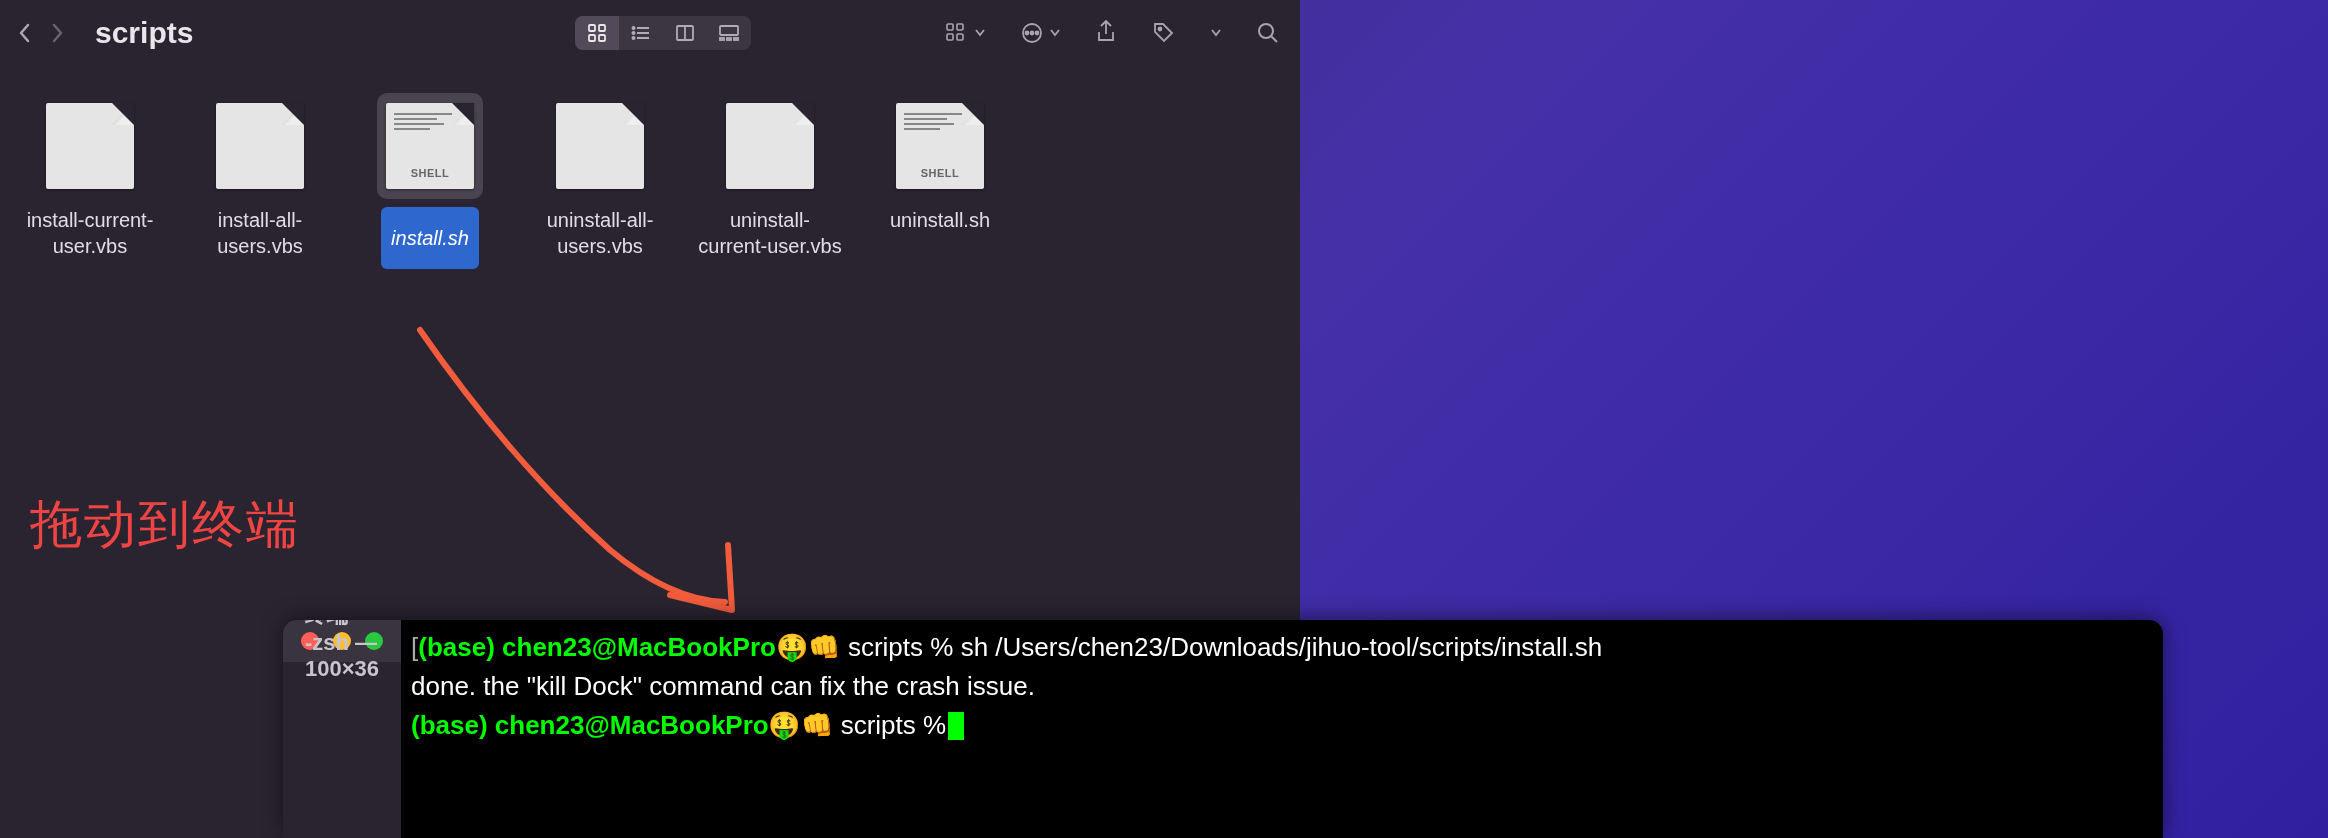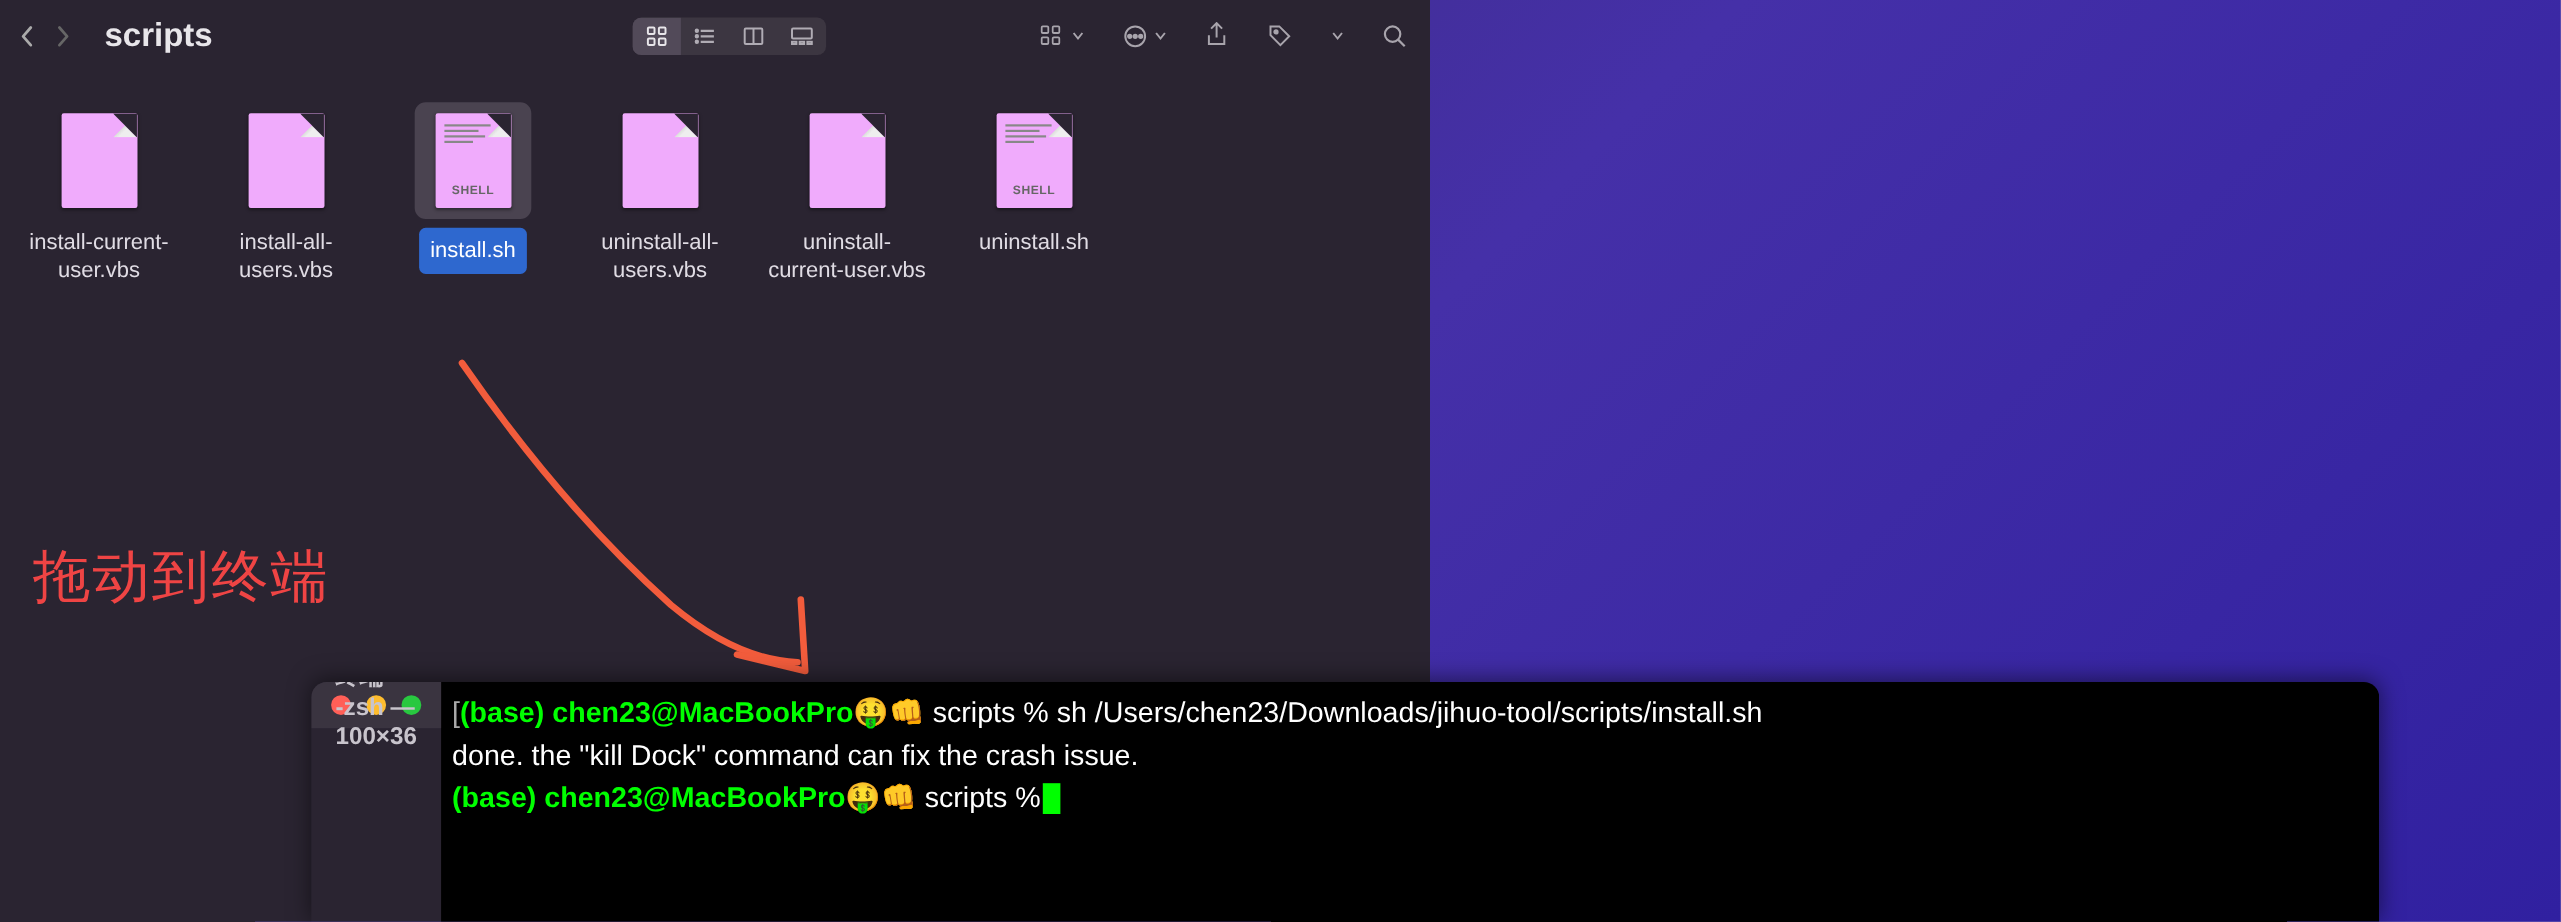--- a/index.html
+++ b/index.html
@@ -112,31 +112,32 @@
     border-radius: 10px;
     cursor: pointer;
   }
   .file-item.selected .file-icon-wrap {
     background: #4a4350;
     border-radius: 10px;
   }
   .file-item.selected .file-label {
     background: #2e68cf;
     border-radius: 6px;
-    padding: 8px 10px;
+    padding: 18px 10px;
     color: #fff;
+    font-style: italic;
   }
 
   .file-icon-wrap {
     width: 106px; height: 106px;
     display: flex; align-items: center; justify-content: center;
   }
   .file-icon {
-    width: 69px; height: 86px;
-    background: #f0abfc;
+    width: 88px; height: 86px;
+    background: #e5e5e5;
     border-radius: 2px;
     position: relative;
     box-shadow: 0 1px 3px rgba(0,0,0,0.4);
   }
   .file-icon::before {
     content: "";
     position: absolute;
     top: 0; right: 0;
     width: 22px; height: 22px;
     background: linear-gradient(135deg, transparent 50%, #ddd 50%, #eee 60%);

